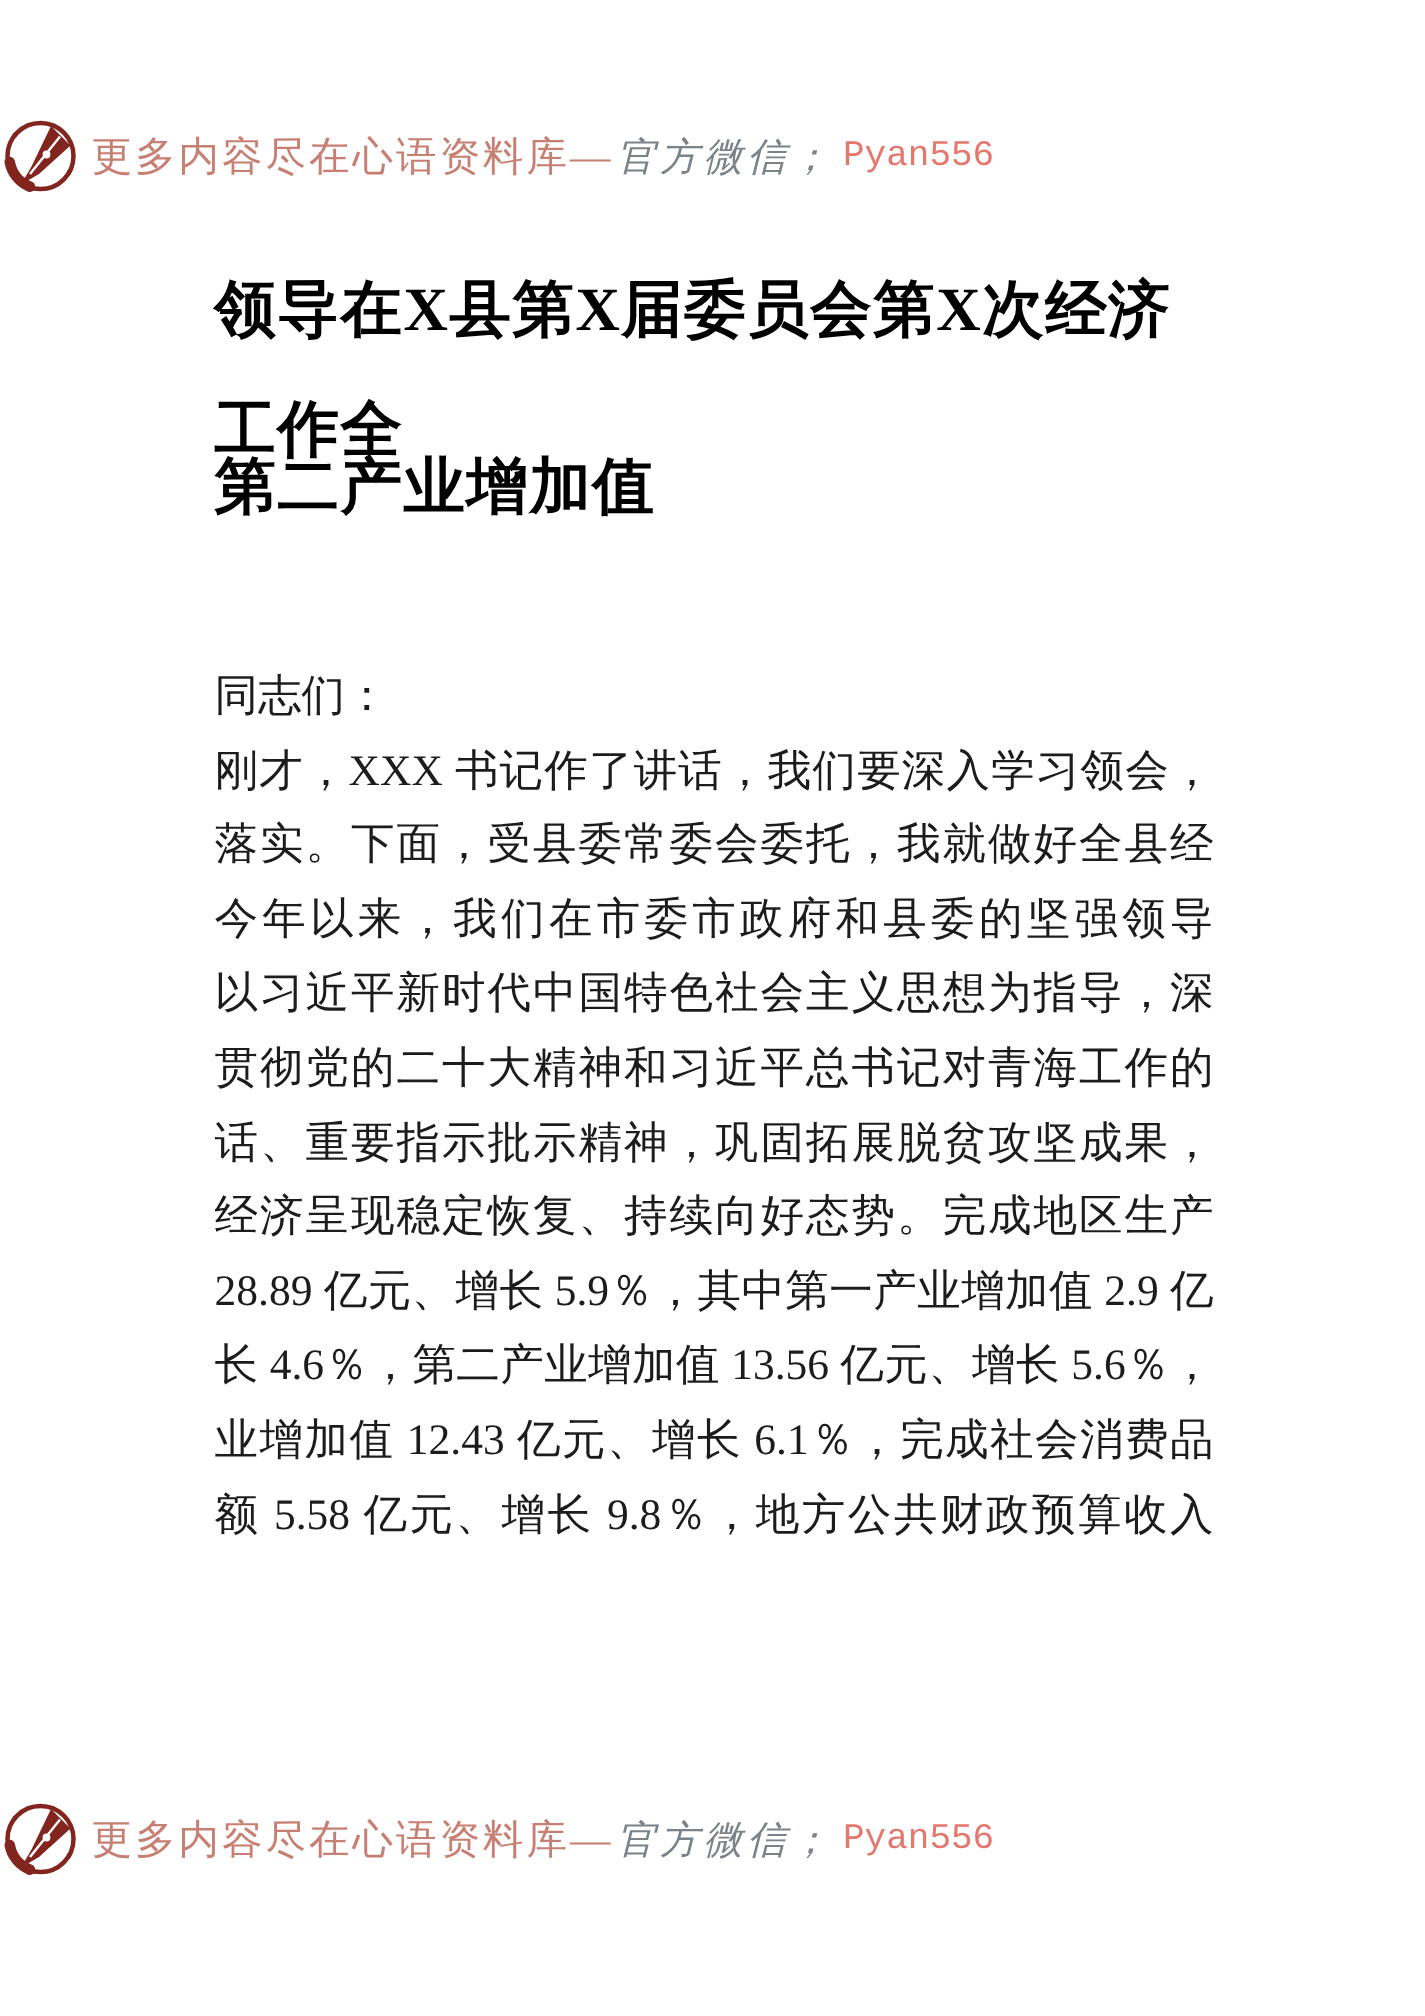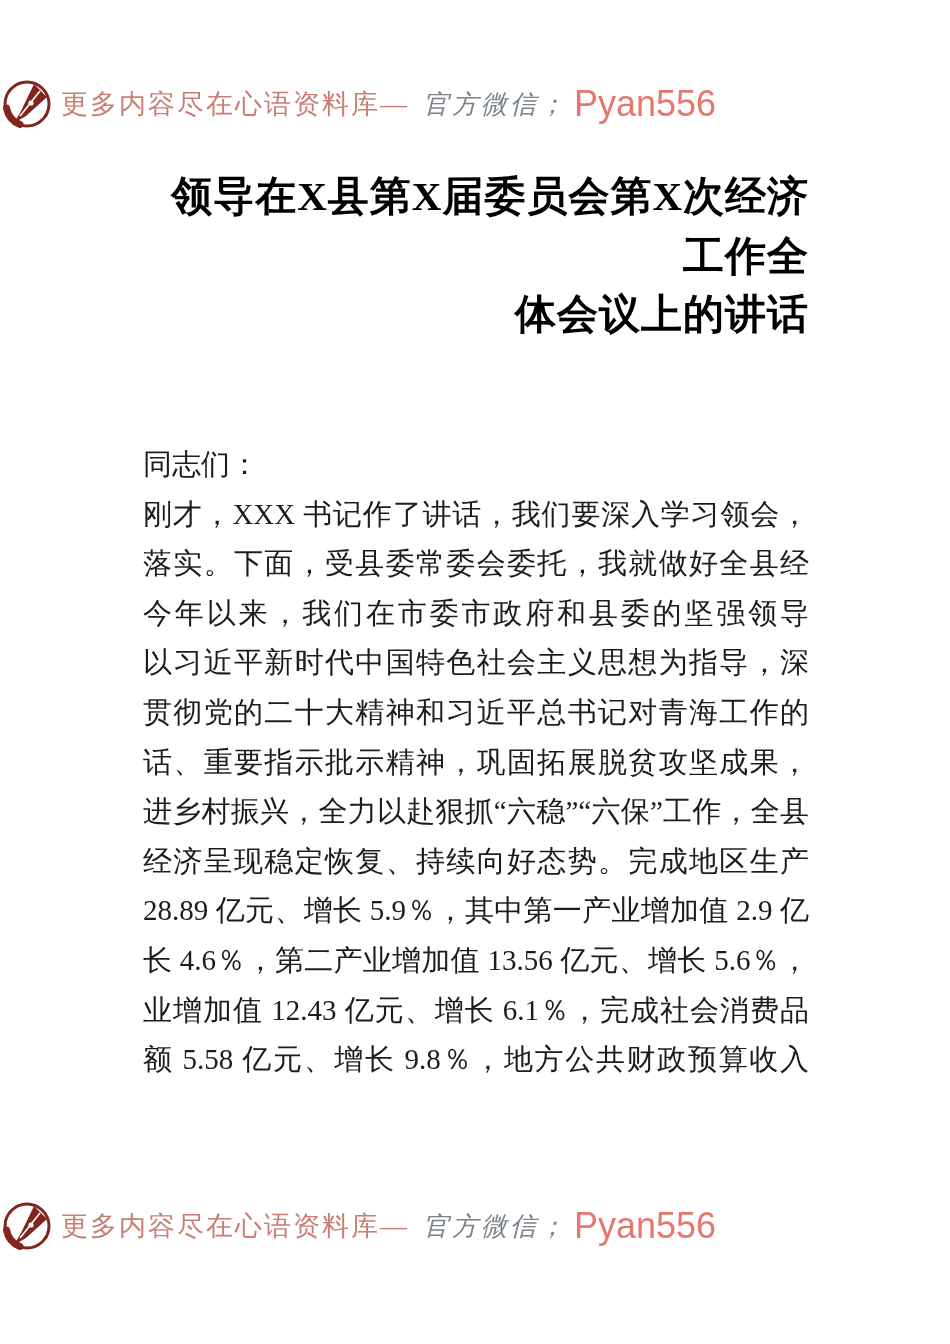--- a/index.html
+++ b/index.html
@@ -24,30 +24,30 @@
   }
   .brand-row.header{top:76px;height:56px;}
   .brand-row.footer{top:1198px;height:56px;}
   .brand-logo{width:54px;height:54px;flex:0 0 auto;margin-right:7px;}
   .brand-main{
     font-size:27px;letter-spacing:2px;color:var(--brand-red);
     font-family:"Liberation Serif","DejaVu Serif",serif;
   }
   .brand-wechat{
     font-size:26px;letter-spacing:3px;color:var(--brand-gray);
-    font-style:italic;margin-left:14px;
+    font-style:italic;margin-left:2px;
   }
   .brand-account{
-    font-size:36px;color:var(--brand-salmon);margin-left:6px;
-    font-family:Liberation Sans, sans-serif;
+    font-size:24px;color:var(--brand-salmon);margin-left:6px;
+    font-family:Liberation Mono, monospace;
   }
   
   .doc-title{
-    position:absolute;left:143px;width:666px;text-align:right;
-    font-weight:bold;color:#000;font-size:41px;line-height:60px;
+    position:absolute;left:143px;width:666px;text-align:left;
+    font-weight:bold;color:#000;font-size:41px;line-height:80px;
     letter-spacing:1px;
   }
   .doc-title.line1{top:166px;}
   .doc-title.line2{top:284px;}
   
   .doc-body{
     position:absolute;top:440px;left:143px;width:666px;
     font-size:29px;color:var(--ink);
   }
   .body-line{
@@ -73,31 +73,30 @@
     <circle cx="31" cy="26" r="2.6" fill="#ffffff"></circle>
     <circle cx="46" cy="38" r="1.6" fill="#82251f"></circle>
     <circle cx="10" cy="13" r="1.6" fill="#82251f"></circle>
   </svg>
   <span class="brand-main">更多内容尽在心语资料库—</span>
   <span class="brand-wechat">官方微信；</span>
   <span class="brand-account">Pyan556</span>
 </div>
 
 <div class="doc-title line1">领导在X县第X届委员会第X次经济工作全</div>
-<div class="doc-title line2">体会议上的讲话</div>
+<div class="doc-title line2">第二产业增加值</div>
 
 <div class="doc-body">
   <div class="body-line end">同志们：</div>
   <div class="body-line full">刚才，XXX 书记作了讲话，我们要深入学习领会，认真抓好</div>
   <div class="body-line full">落实。下面，受县委常委会委托，我就做好全县经济工作</div>
   <div class="body-line full">今年以来，我们在市委市政府和县委的坚强领导下，坚持</div>
   <div class="body-line full">以习近平新时代中国特色社会主义思想为指导，深入学习</div>
   <div class="body-line full">贯彻党的二十大精神和习近平总书记对青海工作的重要讲</div>
   <div class="body-line full">话、重要指示批示精神，巩固拓展脱贫攻坚成果，扎实推</div>
-  <div class="body-line full">进乡村振兴，全力以赴狠抓“六稳”“六保”工作，全县</div>
   <div class="body-line full">经济呈现稳定恢复、持续向好态势。完成地区生产总值</div>
   <div class="body-line full">28.89 亿元、增长 5.9％，其中第一产业增加值 2.9 亿元、增</div>
   <div class="body-line full">长 4.6％，第二产业增加值 13.56 亿元、增长 5.6％，第三产</div>
   <div class="body-line full">业增加值 12.43 亿元、增长 6.1％，完成社会消费品零售总</div>
   <div class="body-line full">额 5.58 亿元、增长 9.8％，地方公共财政预算收入 1.13 亿元、</div>
 </div>
 
 <div class="brand-row footer">
   <svg class="brand-logo" viewBox="0 0 54 54" xmlns="http://www.w3.org/2000/svg">
     <circle cx="27" cy="27" r="22" fill="none" stroke="#82251f" stroke-width="3"></circle>

